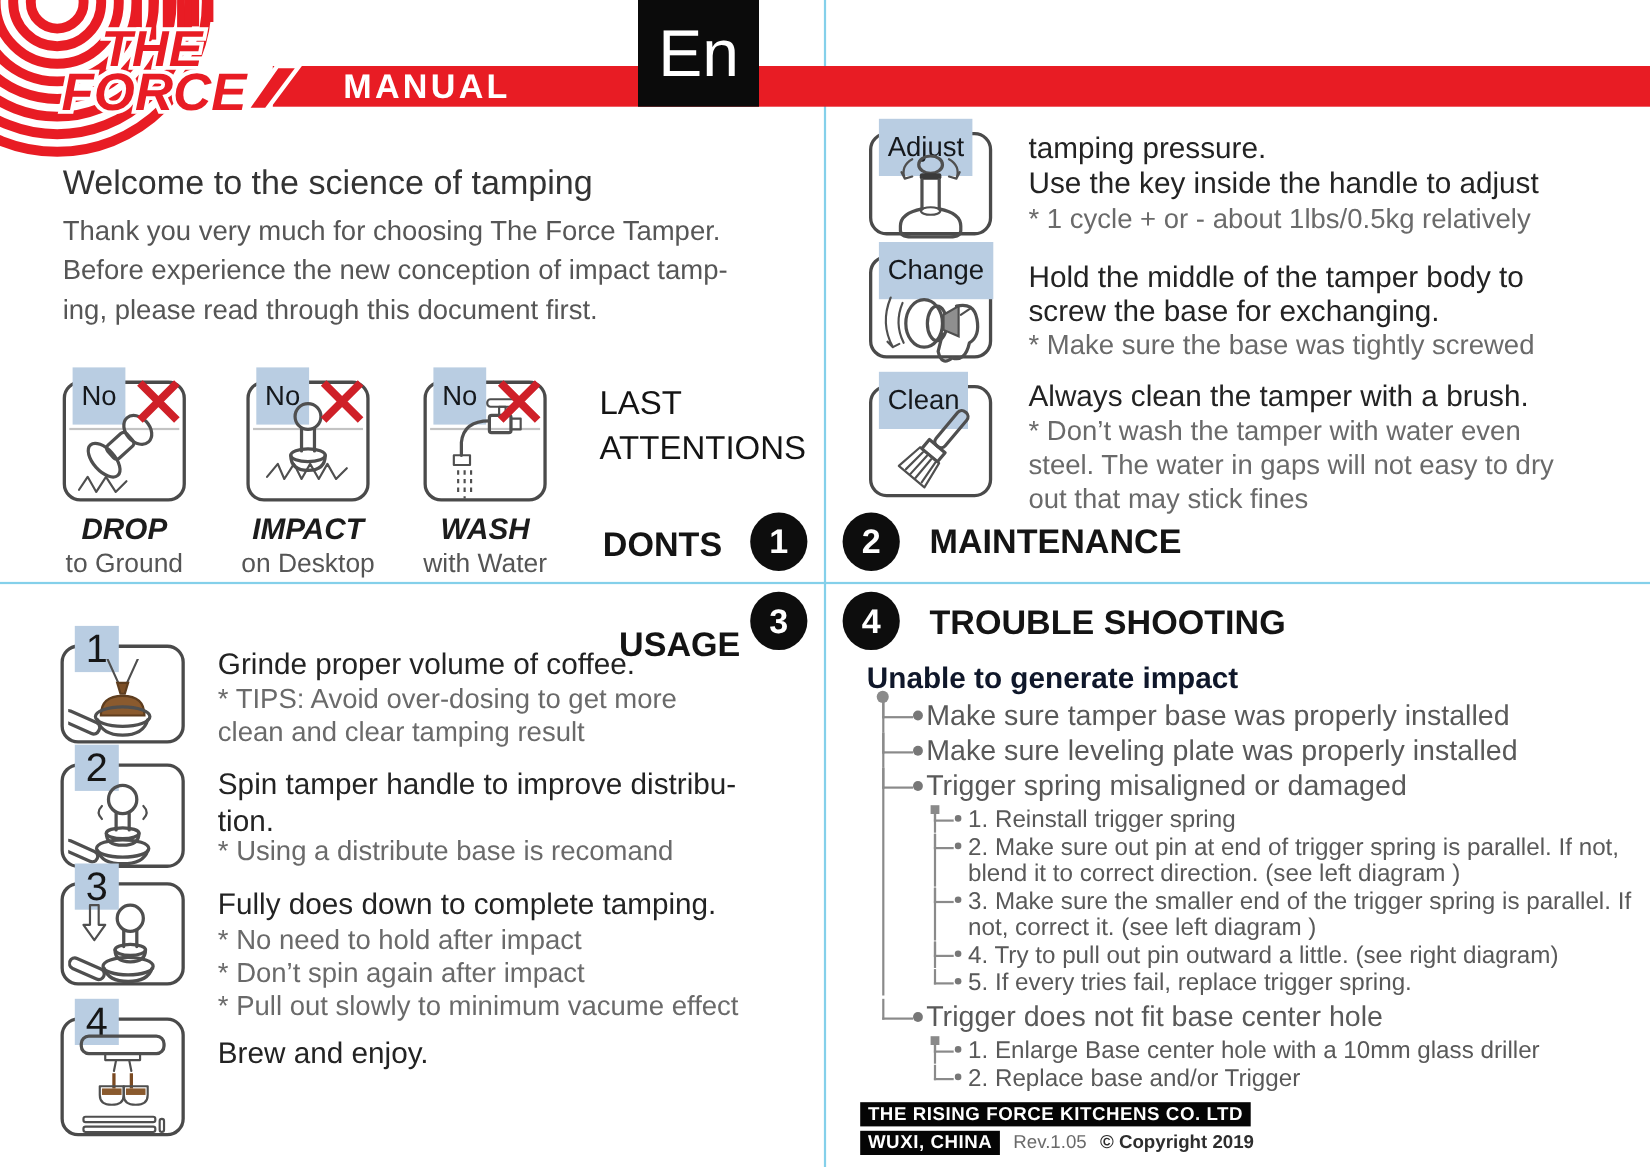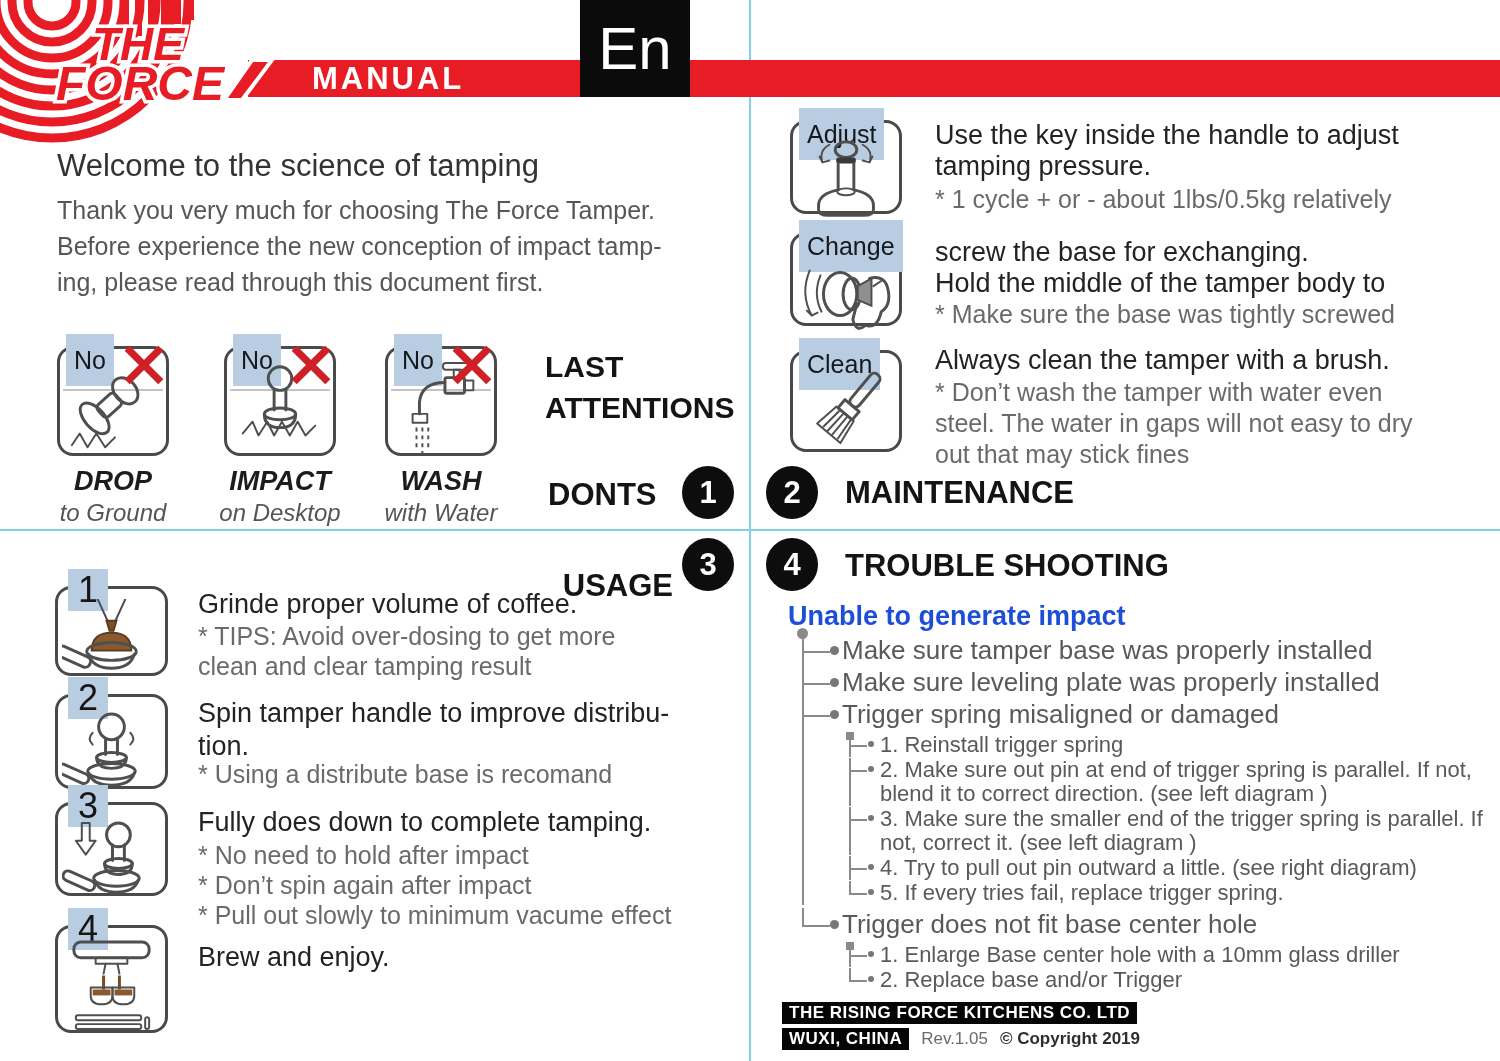--- a/index.html
+++ b/index.html
@@ -37,22 +37,22 @@
   .tag{position:absolute;top:-15px;left:6px;background:var(--tag);font-size:25px;line-height:28px;padding:12px 8px;color:#15181c;white-space:nowrap}
   .shelf{position:absolute;left:3px;right:3px;top:40px;height:2px;background:#c3c3c3}
   .xmark{position:absolute;top:-8px;right:-2px;width:48px;height:48px}
   .icon-art{position:absolute;left:4px;right:4px;top:10px;bottom:4px}
 
   
   .dont-wrap{top:346px;width:160px;position:absolute}
   #dont-0{left:33px} #dont-1{left:200px} #dont-2{left:361px}
   .dont-box{width:112px;height:110px;margin:0 auto}
   .dont-title{text-align:center;margin-top:10px;font-size:27px;font-style:italic;font-weight:700;color:var(--ink)}
-  .dont-sub{text-align:center;font-size:24px;font-style:italic;color:#555;margin-top:2px}
-  #last-attn{left:545px;top:346px;font-size:30px;font-weight:700;line-height:41px;color:#141414}
+  .dont-sub{text-align:center;font-size:24px;color:#555;margin-top:2px}
+  #last-attn{left:545px;top:346px;font-size:30px;font-weight:400;line-height:41px;color:#141414}
   .sec-label{font-size:31px;font-weight:700;color:#141414;white-space:nowrap}
   #donts-label{left:548px;top:477px}
   .num-circle{position:absolute;width:52px;height:53px;border-radius:50%;background:#0d0d0d;color:#fff;font-size:31px;font-weight:700;display:flex;align-items:center;justify-content:center;z-index:2}
   #circle-1{left:682px;top:466px}
   #circle-2{left:766px;top:466px}
   #circle-3{left:682px;top:538px}
   #circle-4{left:766px;top:538px}
   #maint-label{left:845px;top:475px}
   #usage-label{left:545px;top:568px;width:128px;text-align:right}
   #ts-label{left:845px;top:548px}
@@ -69,21 +69,21 @@
   
   .u-box{position:absolute;left:55px;width:113px}
   #u-box0{top:586px;height:90px} #u-box1{top:694px;height:95px} #u-box2{top:802px;height:94px} #u-box3{top:925px;height:108px}
   .u-tag{position:absolute;top:-20px;left:10px;background:var(--tag);font-size:36px;line-height:42px;padding:0 10px;color:#161616}
   .u-title{position:absolute;left:198px;font-size:27px;color:#232323;line-height:33px}
   #u-title0{top:588px} #u-title1{top:697px} #u-title2{top:806px} #u-title3{top:941px}
   .u-note{position:absolute;left:198px;font-size:25px;color:var(--note);line-height:30px}
   #u-note0{top:621px} #u-note1{top:759px} #u-note2{top:840px}
 
   
-  #ts-problem{left:788px;top:601px;font-size:27px;font-weight:600;color:#1d4ed8}
+  #ts-problem{left:788px;top:601px;font-size:27px;font-weight:600;color:#0f172a}
   #tree{left:790px;top:634px;width:700px}
   #tree ul{list-style:none}
   ul.causes{position:relative}
   ul.causes::before{content:'';position:absolute;left:7px;top:-6px;width:11px;height:11px;border-radius:50%;background:var(--line)}
   li.cause{position:relative;padding-left:52px;font-size:26px;color:var(--tree);line-height:32px}
   li.cause::before{content:'';position:absolute;left:12px;top:0;width:26px;height:17px;border-left:2px solid var(--line);border-bottom:2px solid var(--line)}
   li.cause:not(:last-child)::after{content:'';position:absolute;left:12px;top:0;width:2px;height:100%;background:var(--line)}
   .dot{position:absolute;left:40px;top:12px;width:9px;height:9px;border-radius:50%;background:#777}
   ul.solutions{position:relative;margin:3px 0 3px -4px;width:655px}
   ul.solutions::before{content:'';position:absolute;left:8px;top:-1px;width:8px;height:8px;background:var(--line)}
@@ -226,42 +226,42 @@
       <path class="ln thin" d="M33,12 Q22,18 26,30 M26,30 l-3,-6 M26,30 l7,-2"></path>
       <path class="ln thin" d="M67,12 Q78,18 74,30 M74,30 l3,-6 M74,30 l-7,-2"></path>
       <ellipse class="ln" cx="50" cy="17" rx="11" ry="8"></ellipse>
       <rect x="40" y="25" width="20" height="6" rx="2" fill="#3a3a3a"></rect>
       <path class="ln" d="M42,31 L42,58 M58,31 L58,58"></path>
       <path class="ln" d="M42,58 Q22,62 22,74 L22,78 Q22,84 32,84 L68,84 Q78,84 78,78 L78,74 Q78,62 58,58"></path>
       <ellipse class="ln thin" cx="50" cy="60" rx="9" ry="3.5"></ellipse>
     </svg>
   </div>
   <div class="m-title" id="m-title0">
+    <div>tamping pressure.</div>
     <div>Use the key inside the handle to adjust</div>
-    <div>tamping pressure.</div>
   </div>
   <div class="m-note" id="m-note0">
     <div>* 1 cycle + or - about 1lbs/0.5kg relatively</div>
   </div>
 
   <div class="ibox m-box" id="m-box1">
     <span class="tag">Change</span>
     <svg class="icon-art" viewBox="0 0 100 100">
       <path class="ln thin" d="M13,26 Q3,50 15,72 M15,72 l-5,-5 M15,72 l6,-3"></path>
       <path class="ln thin" d="M24,31 Q16,50 25,68"></path>
       <ellipse class="ln" cx="44" cy="50" rx="17" ry="22"></ellipse>
       <ellipse class="ln" cx="56" cy="50" rx="9" ry="16"></ellipse>
       <polygon points="62,42 76,34 76,62 62,56" fill="#8f8f8f" stroke="#4f4f4f" stroke-width="2"></polygon>
       <path class="ln" d="M74,34 Q90,30 93,46 Q96,62 86,68 Q82,86 70,82 Q60,90 57,76 L61,60"></path>
       <path class="ln thin" d="M78,42 l9,-6"></path>
     </svg>
   </div>
   <div class="m-title" id="m-title1">
+    <div>Hold the middle of the tamper body to</div>
     <div>screw the base for exchanging.</div>
-    <div>Hold the middle of the tamper body to</div>
   </div>
   <div class="m-note" id="m-note1">
     <div>* Make sure the base was tightly screwed</div>
   </div>
 
   <div class="ibox m-box" id="m-box2">
     <span class="tag">Clean</span>
     <svg class="icon-art" viewBox="0 0 100 100">
       <g transform="rotate(40 50 50)">
         <rect class="ln" x="45" y="0" width="11" height="41" rx="5"></rect>

